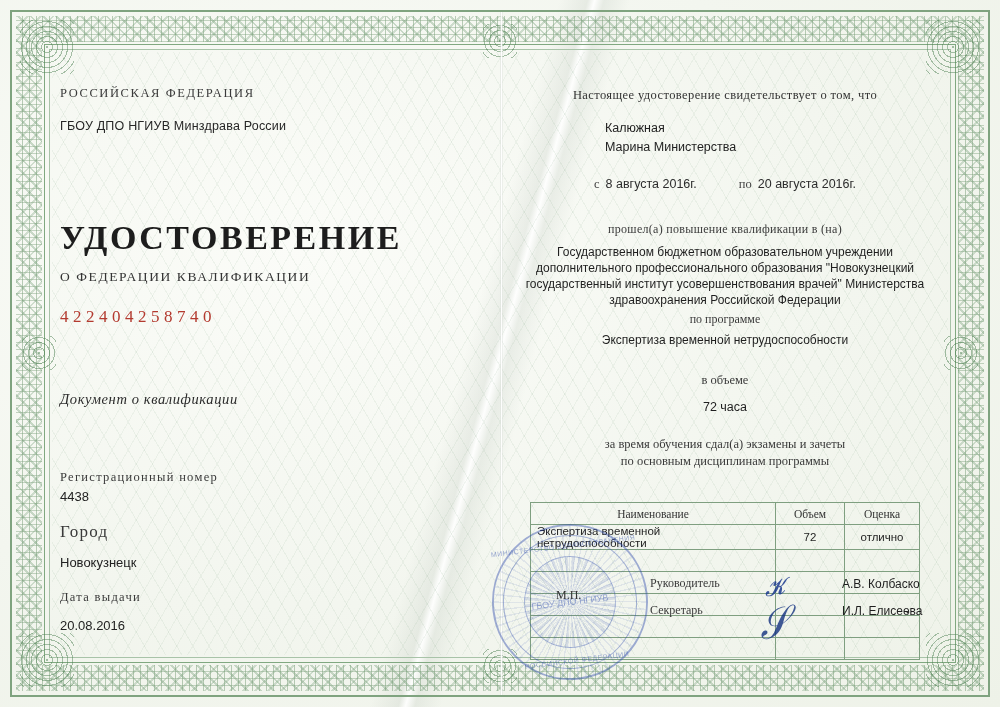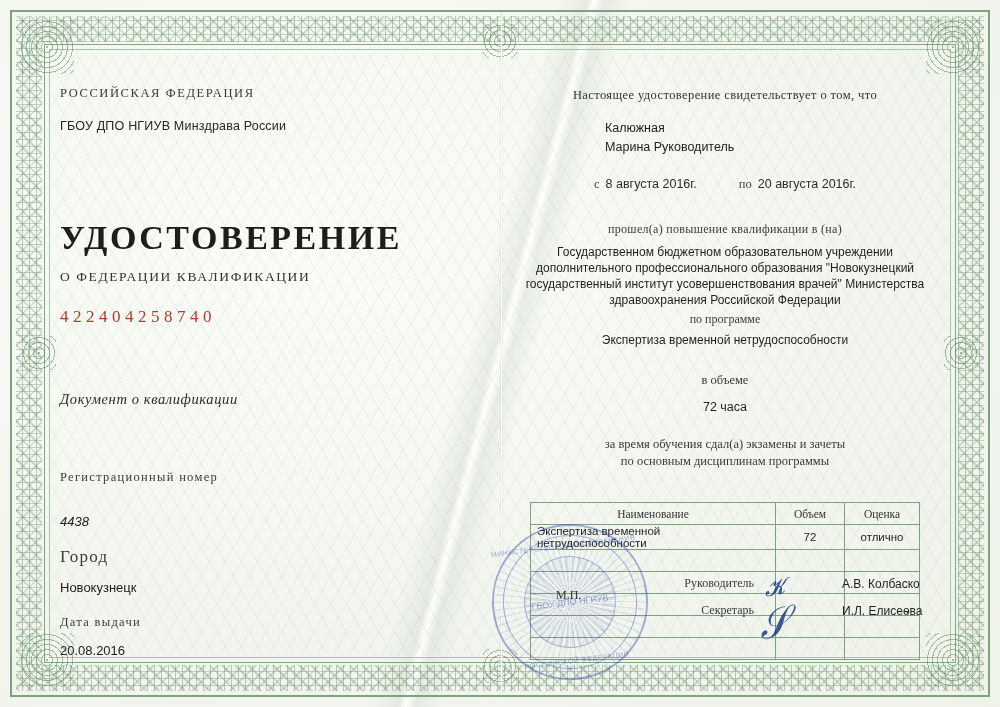--- a/index.html
+++ b/index.html
@@ -151,22 +151,21 @@
   .reg-label {
     font-size: 12.5px;
     letter-spacing: 1.3px;
     color: #3a3a3a;
     margin-top: 62px;
   }
   .reg-value {
     font-family: "Liberation Sans", sans-serif;
     font-size: 13px;
     color: #222;
-    margin-top: 29px;
-    font-style: italic;
+    margin-top: 4px;
   }
   .city-label {
     font-size: 17px;
     letter-spacing: 1.3px;
     color: #3a3a3a;
     margin-top: 18px;
   }
   .city-value {
     font-family: "Liberation Sans", sans-serif;
     font-size: 13px;
@@ -290,21 +289,20 @@
     font-size: 12px;
   }
   .sign-row {
     display: flex;
     align-items: center;
     height: 27px;
     color: #3a3a3a;
   }
   .sign-role {
     width: 104px;
-    text-align: right;
     padding-right: 10px;
     font-family: "Liberation Serif", serif;
   }
   .sign-scribble {
     width: 72px;
     color: #1b3a8f;
     font-size: 22px;
     font-family: "Liberation Serif", serif;
     font-style: italic;
     transform: rotate(-9deg);
@@ -429,21 +427,21 @@
     <div class="city-label">Город</div>
     <div class="city-value">Новокузнецк</div>
     <div class="date-label">Дата выдачи</div>
     <div class="date-value">20.08.2016</div>
   </div>
 
   <div class="right-page">
     <div class="r-intro">Настоящее удостоверение свидетельствует о том, что</div>
     <div class="name-block">
       <div>Калюжная</div>
-      <div>Марина Руководитель</div>
+      <div>Марина Министерства</div>
     </div>
     <div class="dates-row">
       <div>
         <span class="lbl">с</span><span>8 августа 2016г.</span>
       </div>
       <div>
         <span class="lbl">по</span><span>20 августа 2016г.</span>
       </div>
     </div>
     <div class="r-passed">прошел(а) повышение квалификации в (на)</div>

